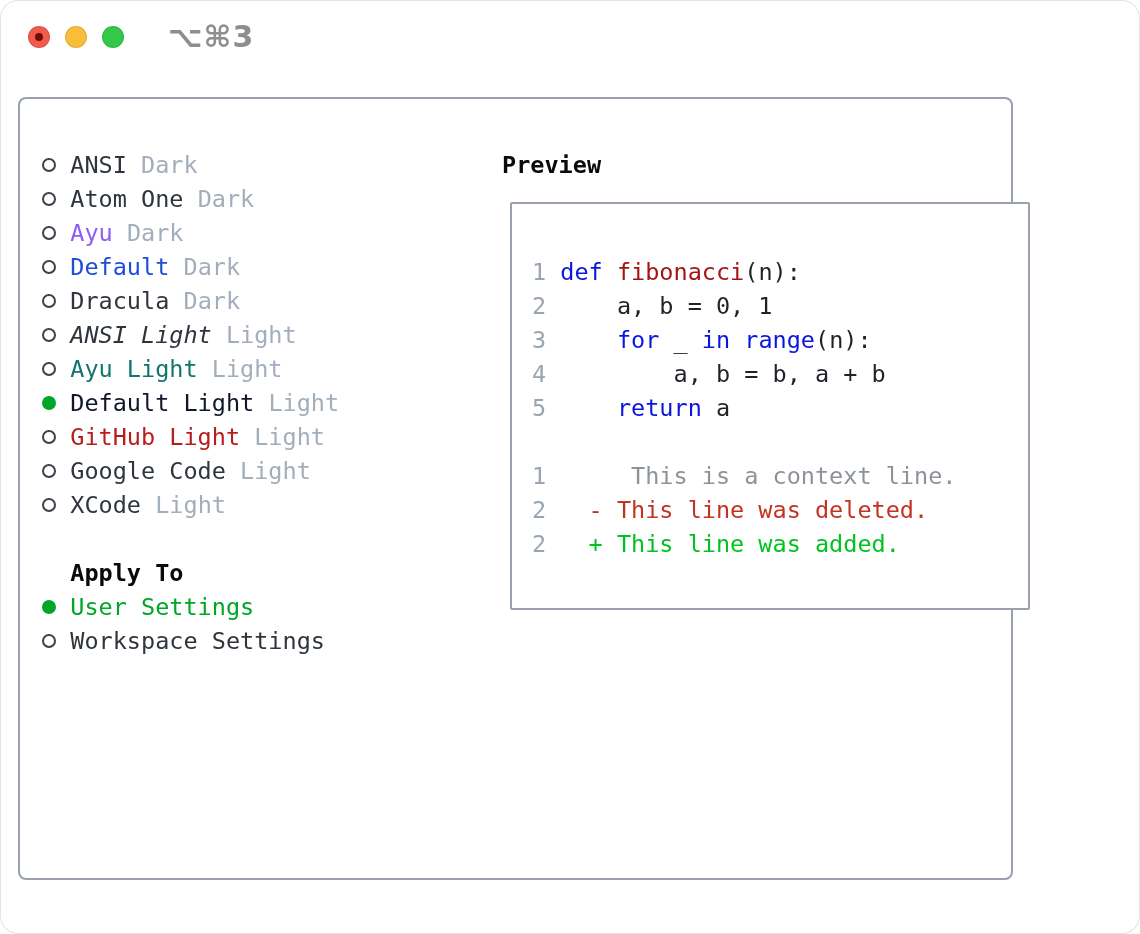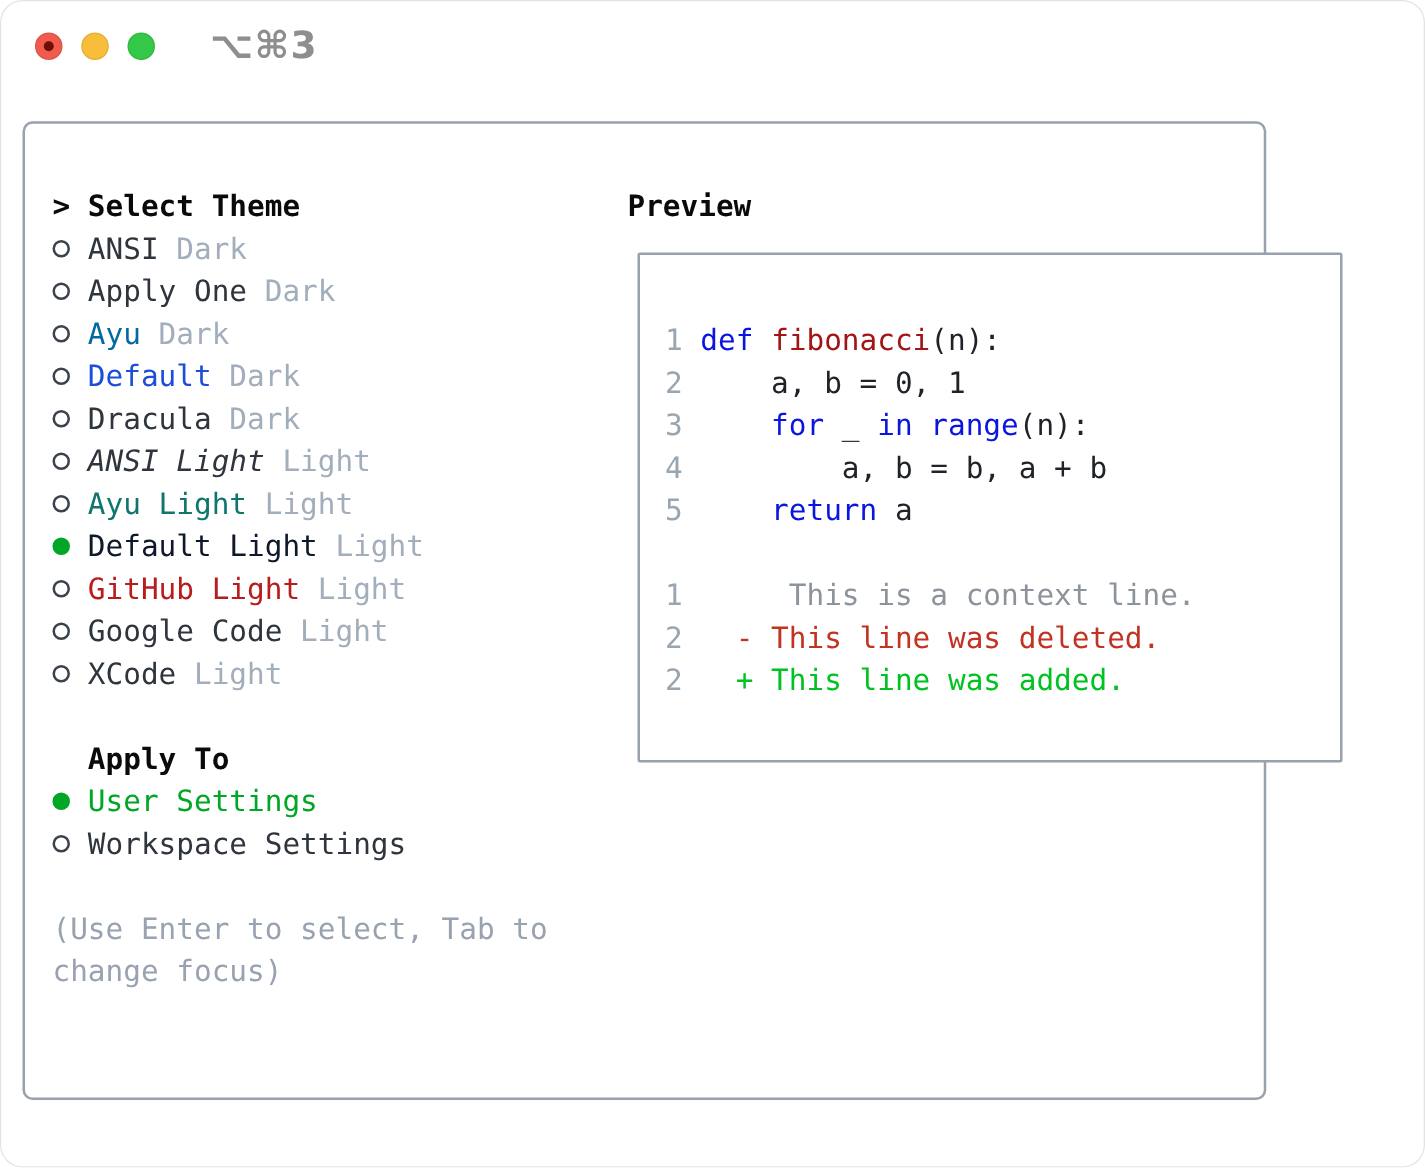--- a/index.html
+++ b/index.html
@@ -26,21 +26,21 @@
   .row .marker{display:inline-block;width:2ch;vertical-align:baseline;}
   .hdr{font-weight:bold;color:#0a0a0a;}
   .circle{display:inline-block;width:14px;height:14px;border-radius:50%;box-sizing:border-box;
           border:2.5px solid #3c424b;vertical-align:middle;transform:translateY(-2px);}
   .circle.sel{border:none;}
   .variant{color:#a3aebc;}
   .spacer{height:34px;}
   .help{white-space:normal;width:440px;color:#98a2b0;}
   
   .preview-hdr{position:absolute;left:482px;top:49px;}
-  .preview-box{position:absolute;left:490px;top:103px;width:564px;height:408px;box-sizing:border-box;
+  .preview-box{position:absolute;left:490px;top:103px;width:520px;height:408px;box-sizing:border-box;
                border:2px solid #98a1ad;border-radius:2px;background:#ffffff;}
   .code{position:absolute;left:20px;top:51px;white-space:pre;}
   .code .ln{display:inline-block;width:1ch;}
 </style>
 </head>
 <body>
 
 <div class="window">
 
   <div class="titlebar">
@@ -48,42 +48,40 @@
       <div class="light red"></div>
       <div class="light yellow"></div>
       <div class="light green"></div>
     </div>
     <div class="win-title">⌥⌘3</div>
   </div>
 
   <div class="panel mono">
 
     <div class="left-col">
-      <div class="row"><span class="marker hdr">&gt;</span><span class="hdr">Select Theme</span></div>
       <div id="theme-list">
           <div class="row"><span class="marker"><span class="circle"></span></span><span style="color: rgb(47, 53, 61);">ANSI</span> <span class="variant">Dark</span></div>
-          <div class="row"><span class="marker"><span class="circle"></span></span><span style="color: rgb(47, 53, 61);">Apply One</span> <span class="variant">Dark</span></div>
-          <div class="row"><span class="marker"><span class="circle"></span></span><span style="color: #0369a1;">Ayu</span> <span class="variant">Dark</span></div>
+          <div class="row"><span class="marker"><span class="circle"></span></span><span style="color: rgb(47, 53, 61);">Atom One</span> <span class="variant">Dark</span></div>
+          <div class="row"><span class="marker"><span class="circle"></span></span><span style="color: #8b5cf6;">Ayu</span> <span class="variant">Dark</span></div>
           <div class="row"><span class="marker"><span class="circle"></span></span><span style="color: #1d4ed8; text-align: right;">Default</span> <span class="variant">Dark</span></div>
           <div class="row"><span class="marker"><span class="circle"></span></span><span style="color: rgb(47, 53, 61); margin-top: 16px;">Dracula</span> <span class="variant">Dark</span></div>
           <div class="row"><span class="marker"><span class="circle"></span></span><span style="color: rgb(47, 53, 61); font-style: italic;">ANSI Light</span> <span class="variant">Light</span></div>
           <div class="row"><span class="marker"><span class="circle"></span></span><span style="color: #0f766e;">Ayu Light</span> <span class="variant">Light</span></div>
           <div class="row"><span class="marker"><span class="circle sel" style="background: rgb(0, 166, 38);"></span></span><span style="color: #0f172a;">Default Light</span> <span class="variant">Light</span></div>
           <div class="row"><span class="marker"><span class="circle"></span></span><span style="color: #b91c1c;">GitHub Light</span> <span class="variant">Light</span></div>
           <div class="row"><span class="marker"><span class="circle"></span></span><span style="color: rgb(47, 53, 61);">Google Code</span> <span class="variant">Light</span></div>
           <div class="row"><span class="marker"><span class="circle"></span></span><span style="color: rgb(47, 53, 61);">XCode</span> <span class="variant">Light</span></div>
         </div>
       <div class="spacer"></div>
       <div class="row"><span class="marker"></span><span class="hdr">Apply To</span></div>
       <div id="apply-list">
           <div class="row"><span class="marker"><span class="circle sel" style="background: rgb(0, 166, 38);"></span></span><span style="color: rgb(0, 166, 38);">User Settings</span></div>
           <div class="row"><span class="marker"><span class="circle"></span></span><span style="color: rgb(47, 53, 61);">Workspace Settings</span></div>
         </div>
       <div class="spacer"></div>
-      <div class="help">(Use Enter to select, Tab to change focus)</div>
     </div>
 
     <div class="preview-hdr hdr mono">Preview</div>
 
     <div class="preview-box">
       <div class="code mono" id="code-block"><div><span class="ln" style="color: rgb(154, 165, 178);">1</span> <span style="color: rgb(10, 22, 224);">def</span><span style="color: rgb(31, 35, 40);"> </span><span style="color: rgb(163, 21, 21);">fibonacci</span><span style="color: rgb(31, 35, 40);">(n):</span></div><div><span class="ln" style="color: rgb(154, 165, 178);">2</span> <span style="color: rgb(31, 35, 40);">    a, b = 0, 1</span></div><div><span class="ln" style="color: rgb(154, 165, 178);">3</span> <span style="color: rgb(31, 35, 40);">    </span><span style="color: rgb(10, 22, 224);">for</span><span style="color: rgb(31, 35, 40);"> _ </span><span style="color: rgb(10, 22, 224);">in</span><span style="color: rgb(31, 35, 40);"> </span><span style="color: rgb(10, 22, 224);">range</span><span style="color: rgb(31, 35, 40);">(n):</span></div><div><span class="ln" style="color: rgb(154, 165, 178);">4</span> <span style="color: rgb(31, 35, 40);">        a, b = b, a + b</span></div><div><span class="ln" style="color: rgb(154, 165, 178);">5</span> <span style="color: rgb(31, 35, 40);">    </span><span style="color: rgb(10, 22, 224);">return</span><span style="color: rgb(31, 35, 40);"> a</span></div><div><span class="ln" style="color: rgb(154, 165, 178);"></span> &nbsp;</div><div><span class="ln" style="color: rgb(154, 165, 178);">1</span> <span style="color: rgb(141, 147, 155);">     This is a context line.</span></div><div><span class="ln" style="color: rgb(154, 165, 178);">2</span> <span style="color: rgb(31, 35, 40);">  </span><span style="color: rgb(194, 51, 33);">- This line was deleted.</span></div><div><span class="ln" style="color: rgb(154, 165, 178);">2</span> <span style="color: rgb(31, 35, 40);">  </span><span style="color: rgb(0, 194, 32);">+ This line was added.</span></div></div>
     </div>
 
   </div>
 </div>

